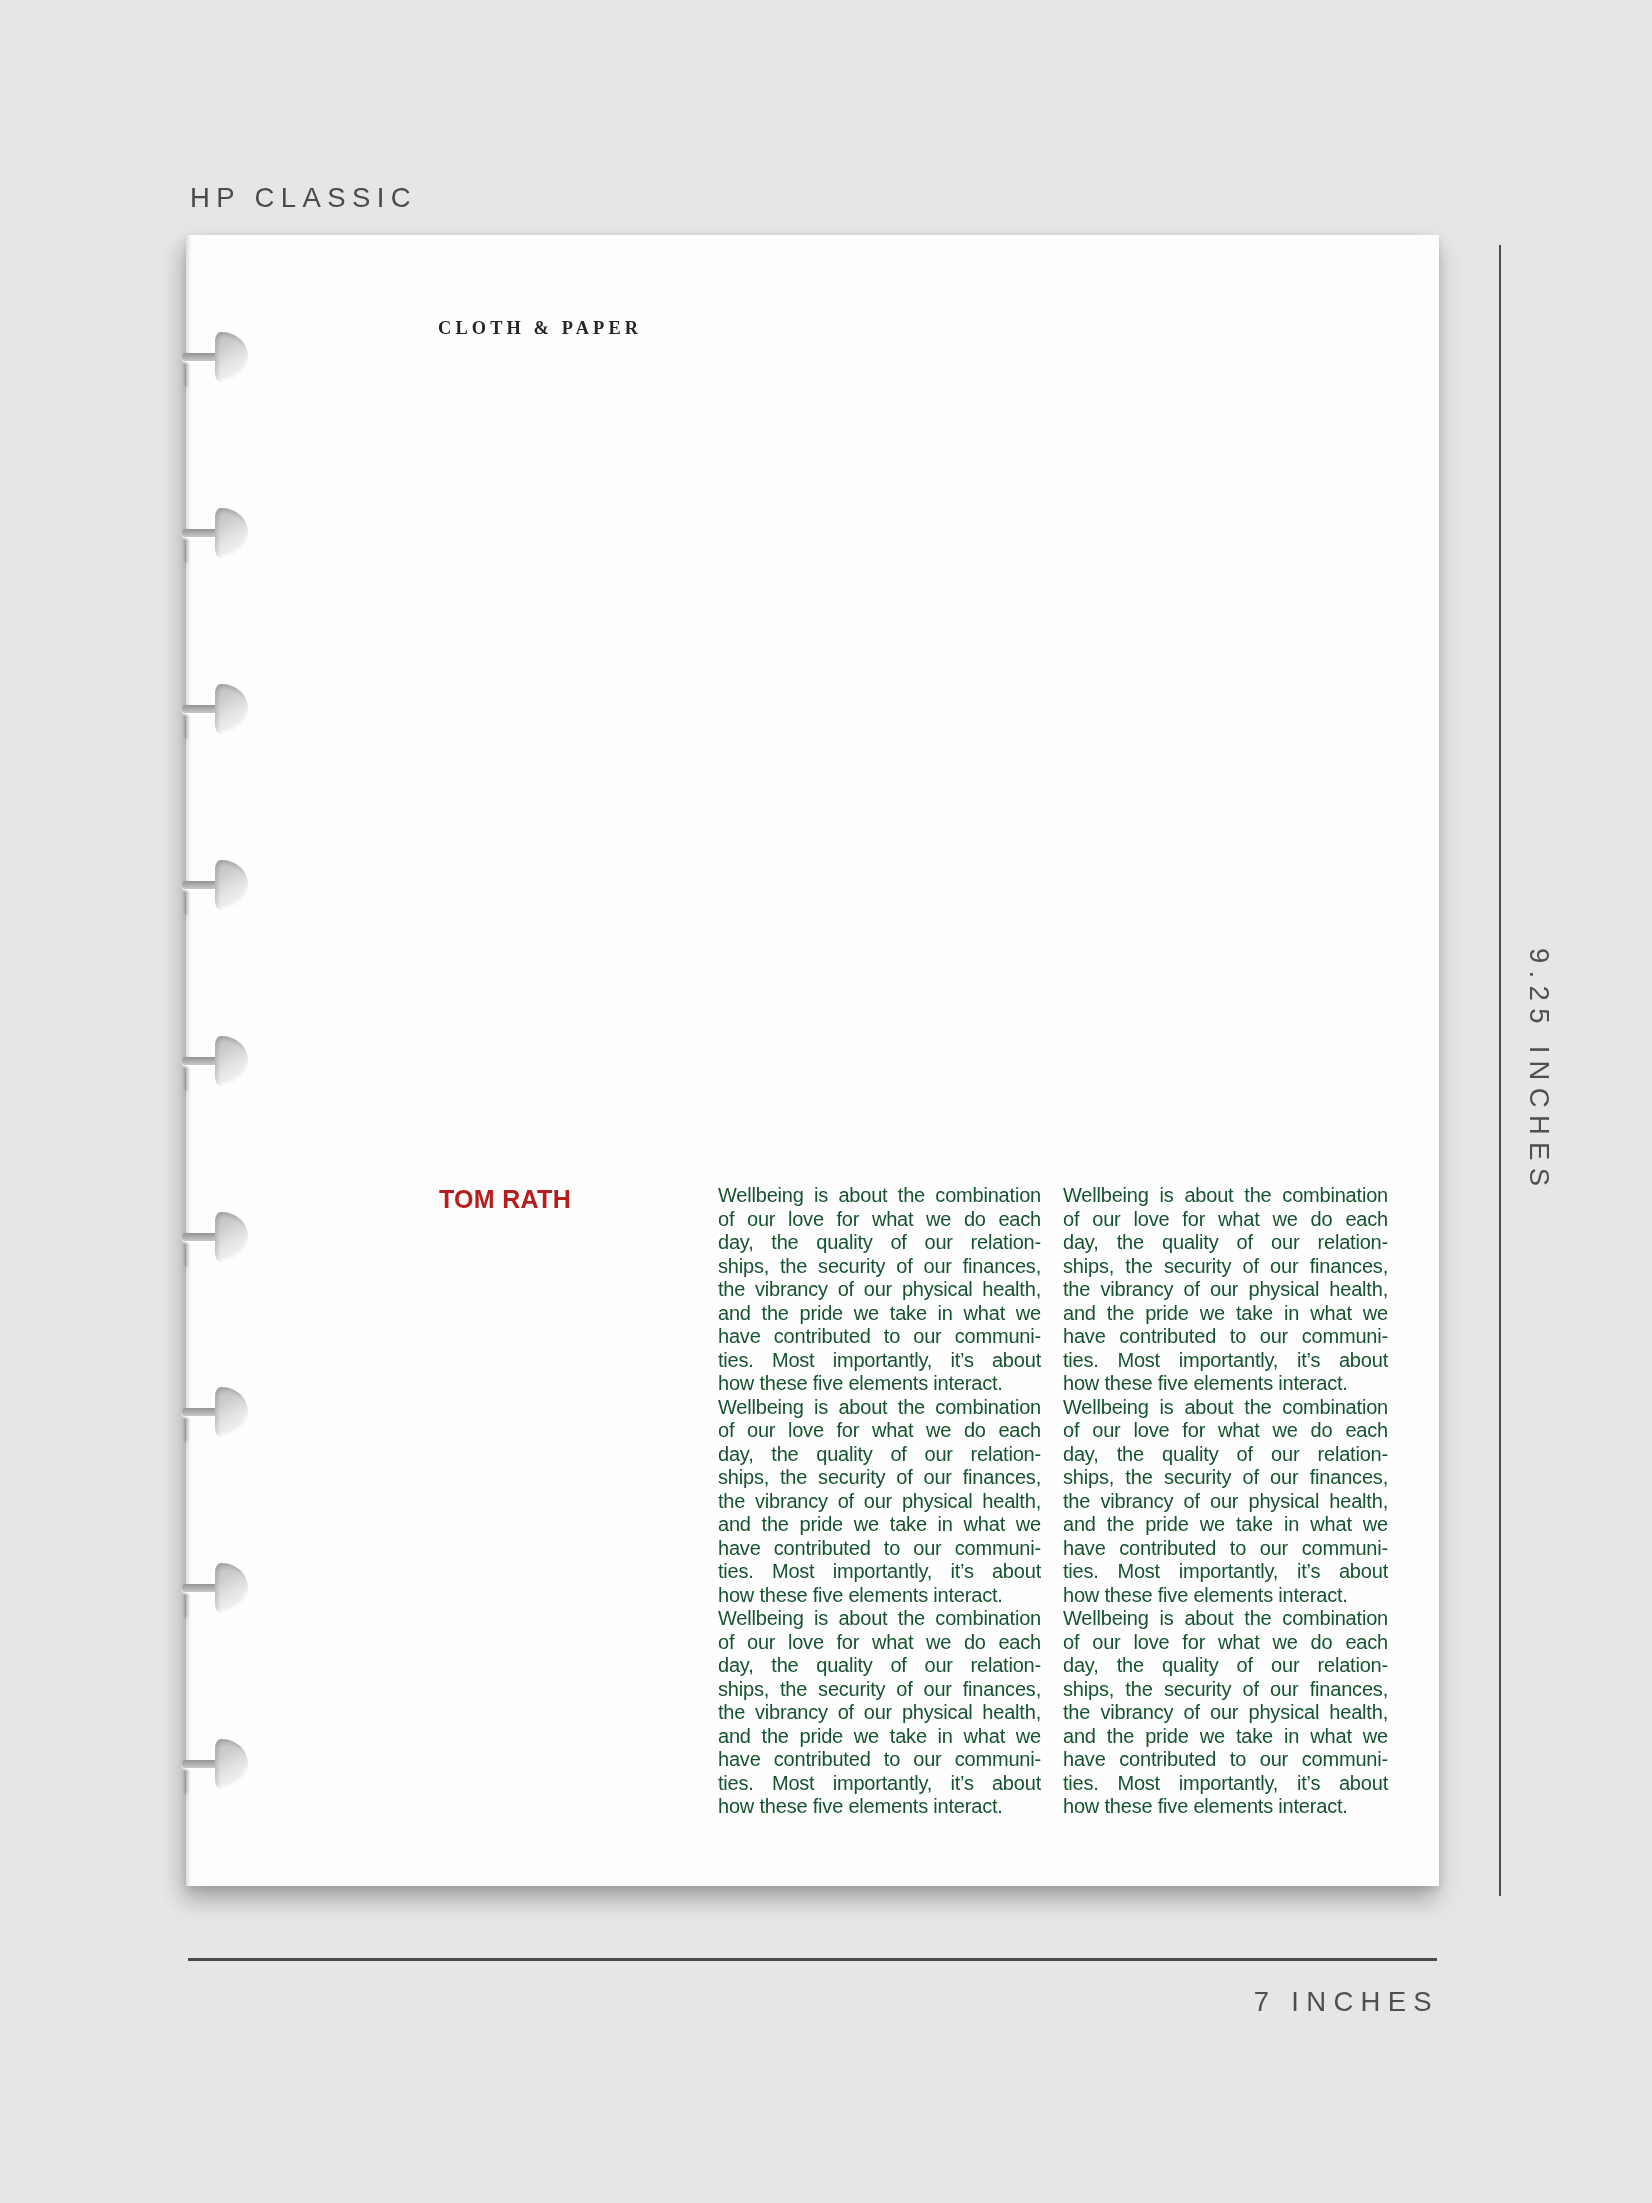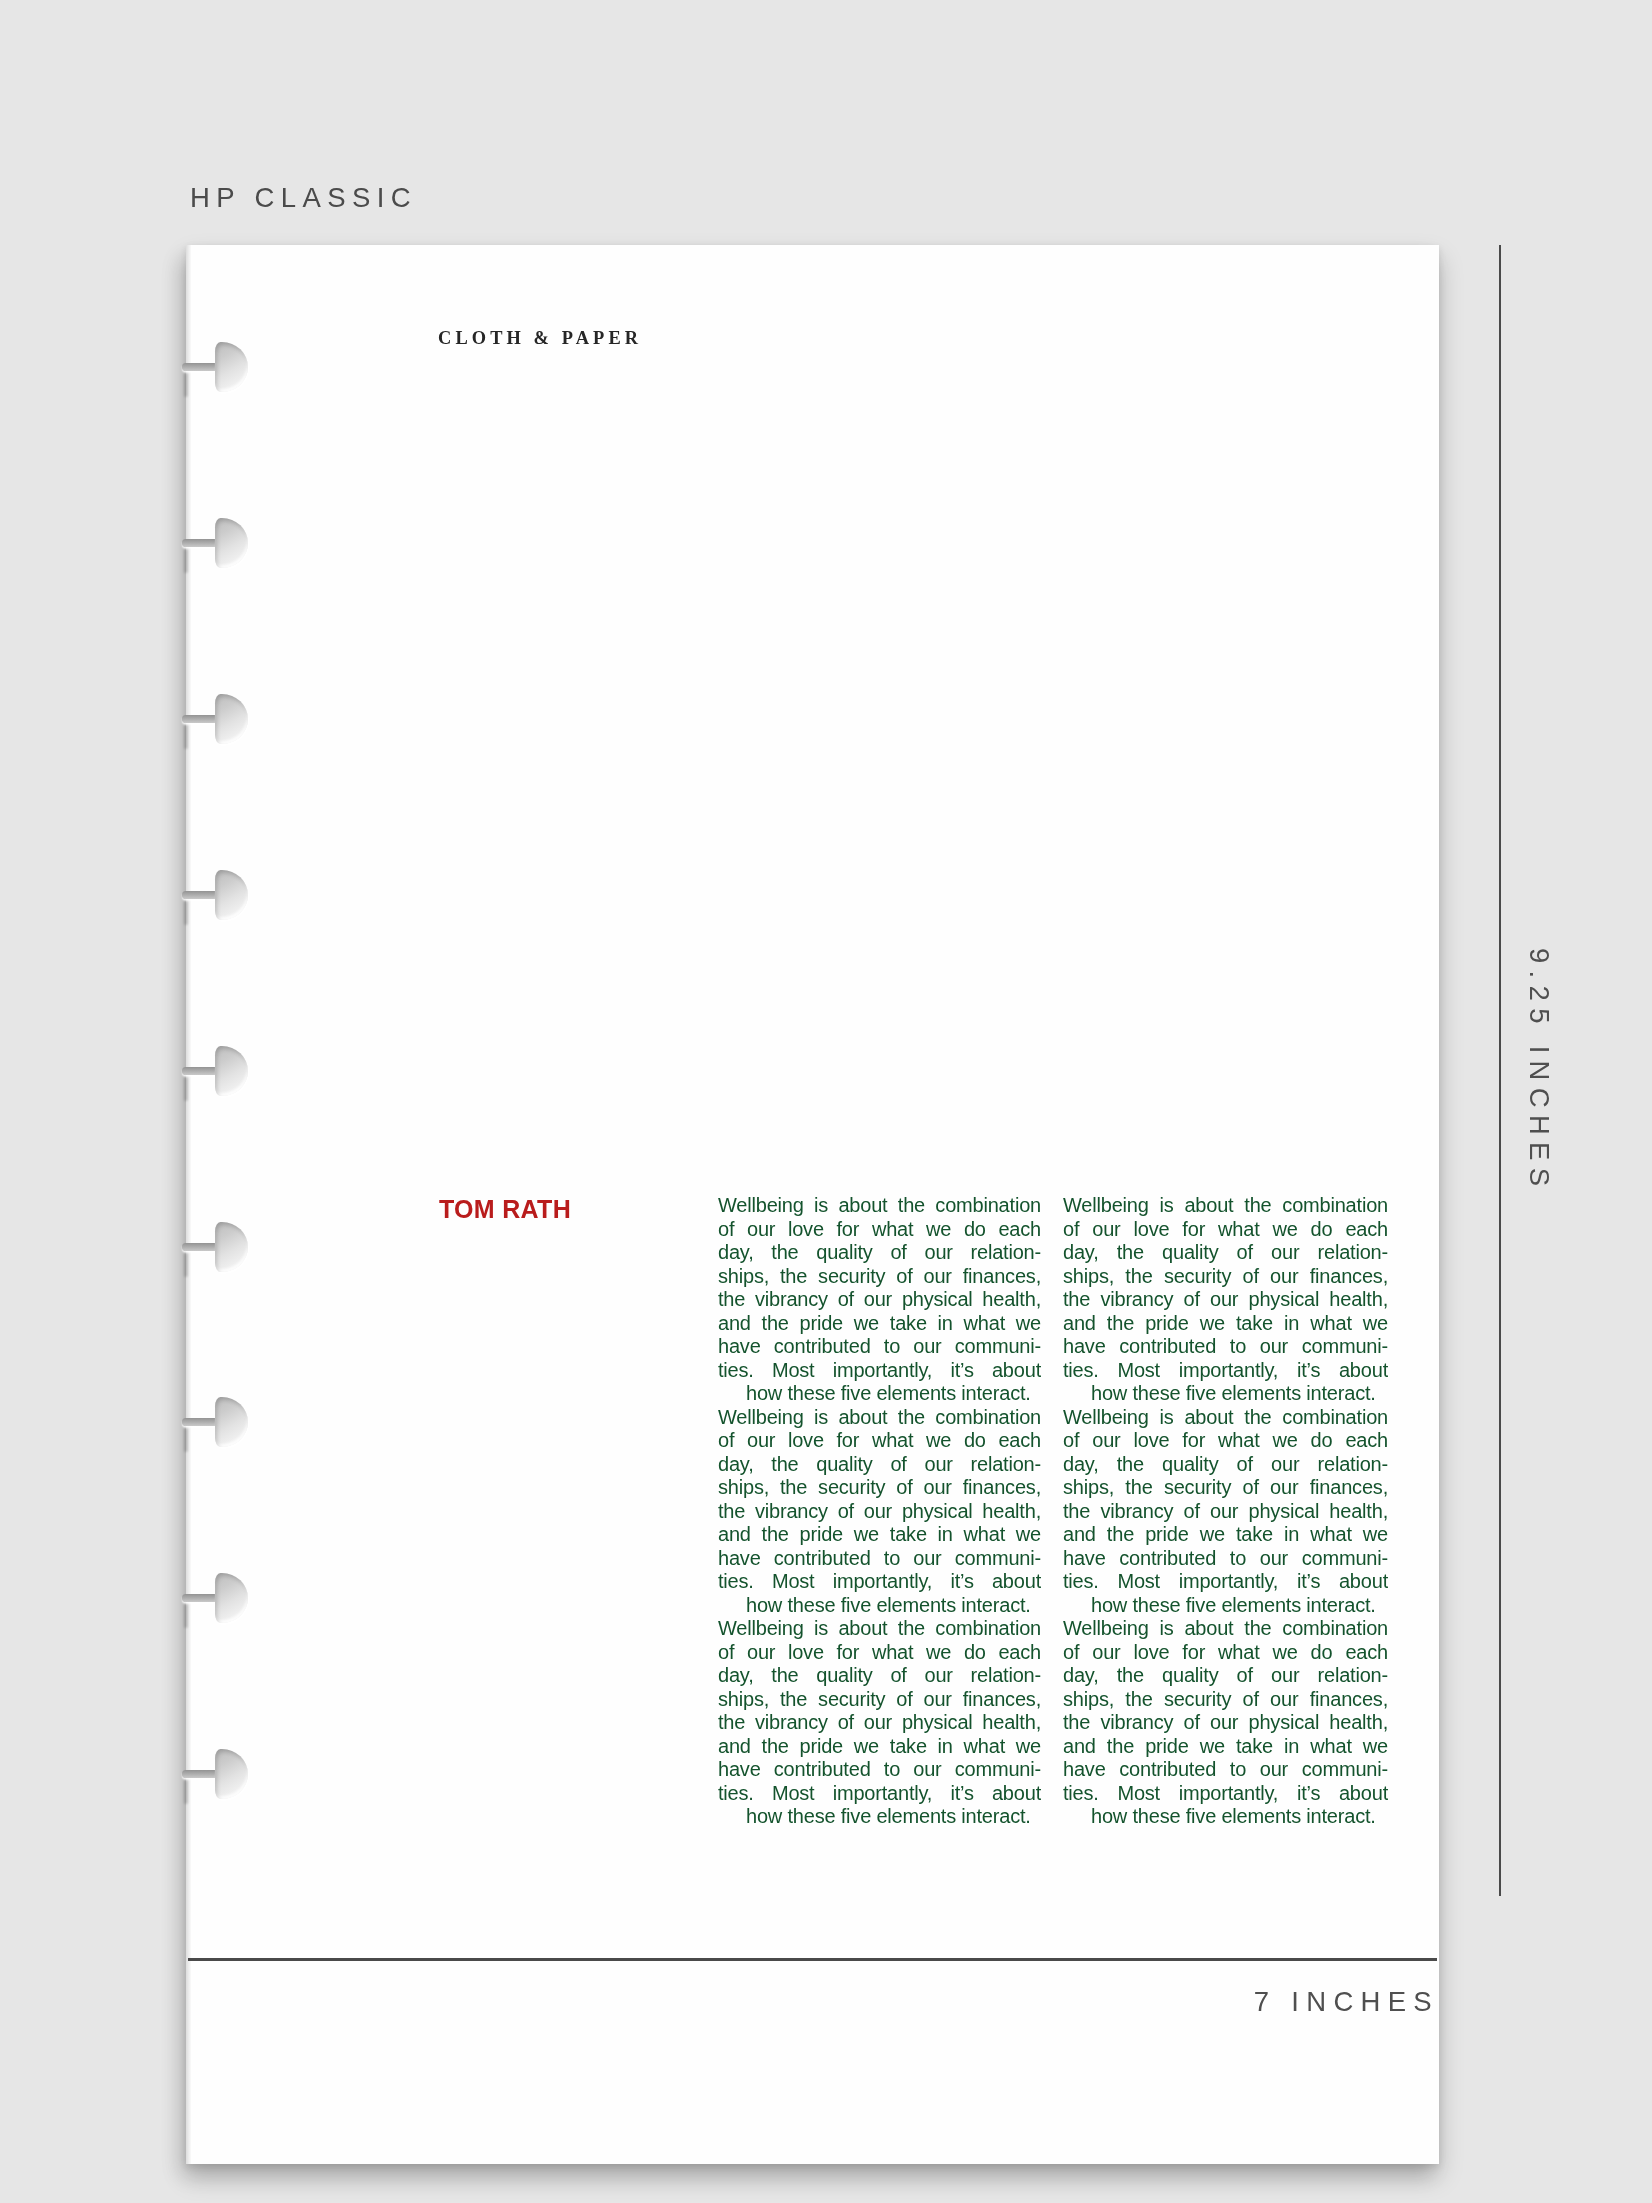--- a/index.html
+++ b/index.html
@@ -14,22 +14,22 @@
 
   
   .hp-label {
     position: absolute; left: 190px; top: 182px;
     font-size: 27.5px; letter-spacing: 6.4px; color: #4b4b4b;
     font-weight: 400;
   }
 
   
   .page {
-    position: absolute; left: 186px; top: 245px;
-    width: 1253px; height: 1919px;
+    position: absolute; left: 186px; top: 235px;
+    width: 1253px; height: 1651px;
     background: #fefefe;
     box-shadow: 0 13px 24px rgba(0,0,0,0.20), 0 2.8px 7.3px rgba(0,0,0,0.10), -7.3px 13px 18.4px rgba(0,0,0,0.10);
   }
   .page::before {
     content: ""; position: absolute; left: 0; top: 0; bottom: 0; width: 4.6px;
     background: linear-gradient(to right, rgba(0,0,0,0.13), rgba(0,0,0,0.015));
   }
 
   
   .hole { position: absolute; left: 0; width: 73px; height: 55px; }
@@ -74,21 +74,21 @@
     font-size: 20px; line-height: 23.5px; letter-spacing: -0.2px;
     color: #14532d;
   }
   .col-1 { left: 532px; width: 323px; }
   .col-2 { left: 877px; width: 325px; }
   .line {
     height: 23.5px; overflow: hidden;
     text-align: justify; text-align-last: justify;
     white-space: normal;
   }
-  .line.last { text-align-last: left; margin-left: 28px; }
+  .line.last { text-align-last: left; }
 
   
   .vline {
     position: absolute; left: 1499px; top: 245px;
     width: 1.8px; height: 1651px; background: #4a4a4a;
   }
   .vlabel {
     position: absolute; left: 1523px; top: 245px; height: 1651px;
     writing-mode: vertical-rl;
     display: flex; align-items: center; justify-content: center;

